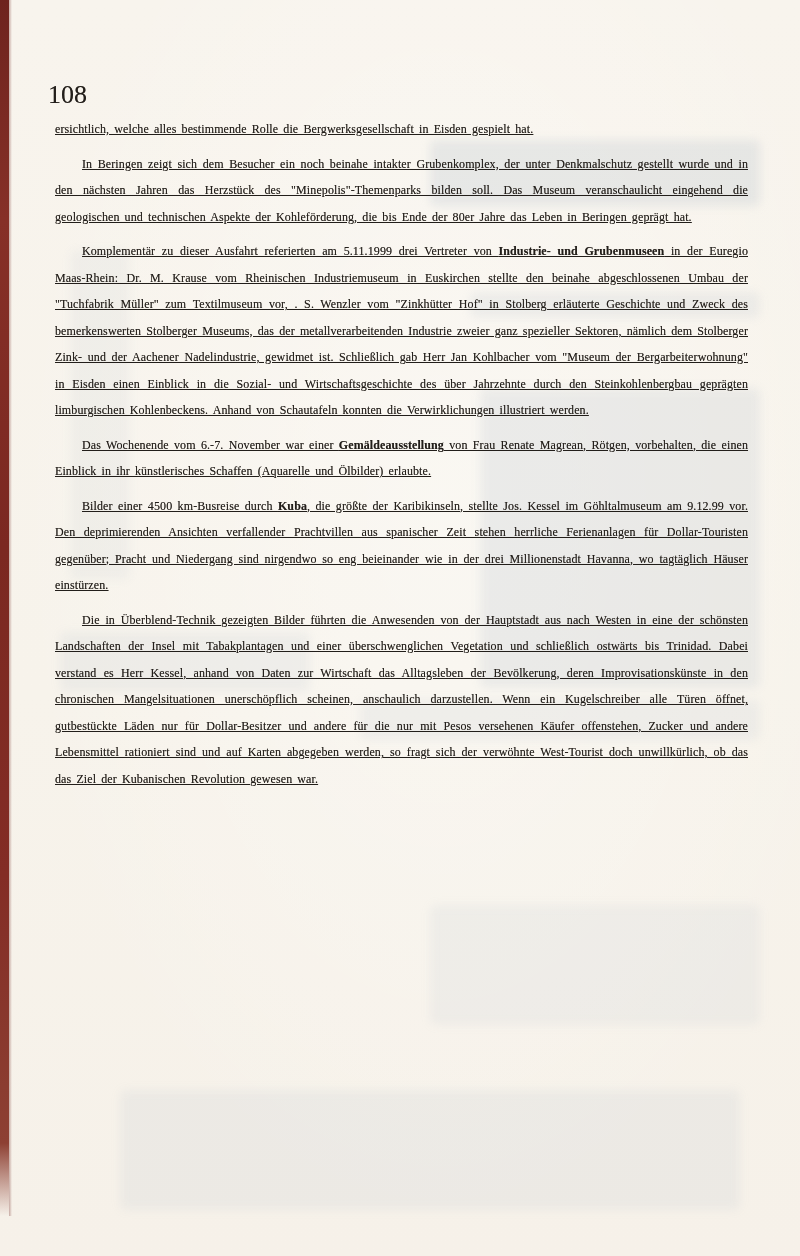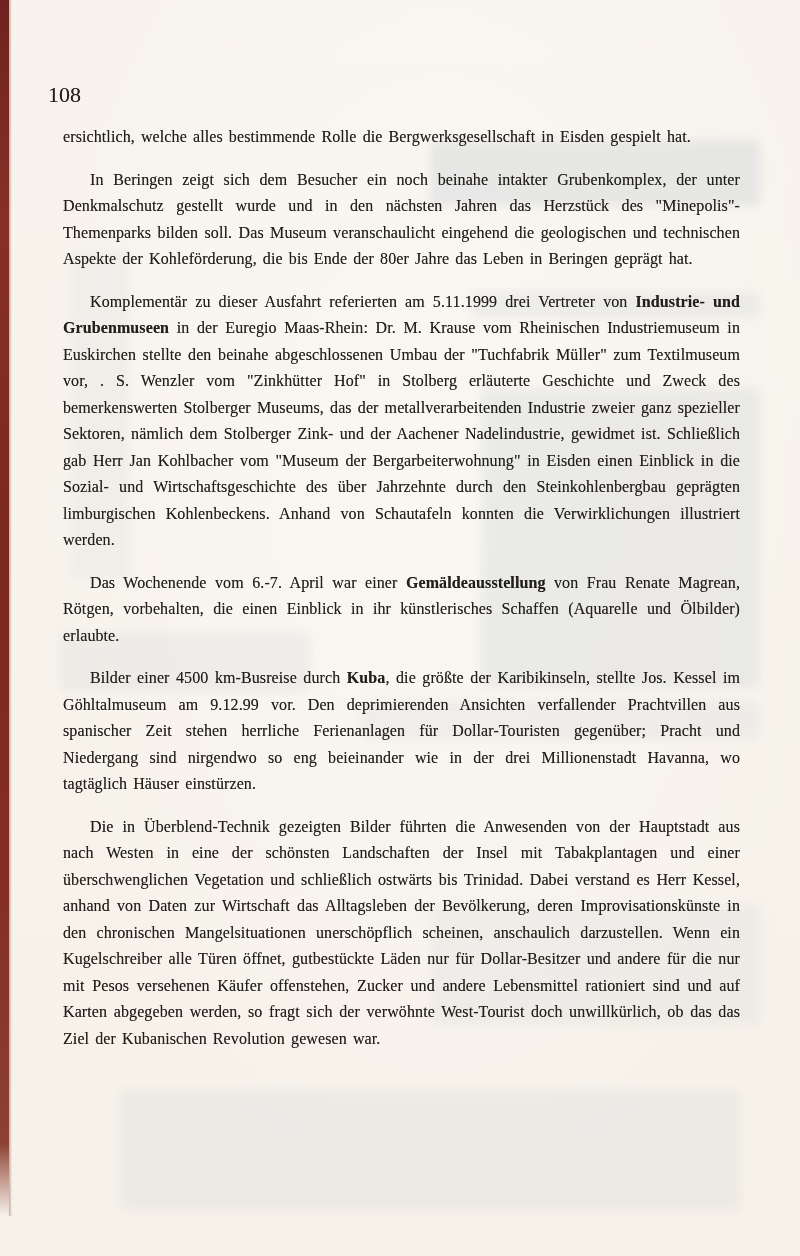--- a/index.html
+++ b/index.html
@@ -60,31 +60,32 @@
 
   .content {
     position: absolute;
     left: 47px;
     top: 82px;
     width: 709px;
     color: #221e1a;
     text-shadow: 0 0 0.5px rgba(40,32,25,0.55);
   }
   .page-number {
-    font-size: 22px;
+    font-size: 26px;
     line-height: 26px;
     margin: 0 0 7px 1px;
   }
   .body-text p {
-    margin: 16px;
-    font-size: 16px;
+    margin: 8px;
+    font-size: 12px;
     line-height: 26.5px;
     text-align: justify;
     word-spacing: 2px;
     letter-spacing: 0.1px;
+    text-decoration: underline;
   }
   .body-text p.indent { text-indent: 27px; }
   .body-text p.indent-sm { text-indent: 13px; }
   .b { font-weight: bold; }
 </style>
 </head>
 <body>
 
 <div class="scan-page">
 
@@ -103,21 +104,21 @@
     <div class="page-number">108</div>
 
     <div class="body-text">
 
       <p><span>ersichtlich, welche alles bestimmende Rolle die Bergwerksgesellschaft in Eisden gespielt hat.</span></p>
 
       <p class="indent"><span>In Beringen zeigt sich dem Besucher ein noch beinahe intakter Grubenkomplex, der unter Denkmalschutz gestellt wurde und in den nächsten Jahren das Herzstück des "Minepolis"-Themenparks bilden soll. Das Museum veranschaulicht eingehend die geologischen und technischen Aspekte der Kohleförderung, die bis Ende der 80er Jahre das Leben in Beringen geprägt hat.</span></p>
 
       <p class="indent"><span>Komplementär zu dieser Ausfahrt referierten am 5.11.1999 drei Vertreter von </span><span class="b">Industrie- und Grubenmuseen</span><span> in der Euregio Maas-Rhein: Dr. M. Krause vom Rheinischen Industriemuseum in Euskirchen stellte den beinahe abgeschlossenen Umbau der "Tuchfabrik Müller" zum Textilmuseum vor, . S. Wenzler vom "Zinkhütter Hof" in Stolberg erläuterte Geschichte und Zweck des bemerkenswerten Stolberger Museums, das der metallverarbeitenden Industrie zweier ganz spezieller Sektoren, nämlich dem Stolberger Zink- und der Aachener Nadelindustrie, gewidmet ist. Schließlich gab Herr Jan Kohlbacher vom "Museum der Bergarbeiterwohnung" in Eisden einen Einblick in die Sozial- und Wirtschaftsgeschichte des über Jahrzehnte durch den Steinkohlenbergbau geprägten limburgischen Kohlenbeckens. Anhand von Schautafeln konnten die Verwirklichungen illustriert werden.</span></p>
 
-      <p class="indent"><span>Das Wochenende vom 6.-7. April war einer </span><span class="b">Gemäldeausstellung</span><span> von Frau Renate Magrean, Rötgen, vorbehalten, die einen Einblick in ihr künstlerisches Schaffen (Aquarelle und Ölbilder) erlaubte.</span></p>
+      <p class="indent"><span>Das Wochenende vom 6.-7. November war einer </span><span class="b">Gemäldeausstellung</span><span> von Frau Renate Magrean, Rötgen, vorbehalten, die einen Einblick in ihr künstlerisches Schaffen (Aquarelle und Ölbilder) erlaubte.</span></p>
 
       <p class="indent"><span>Bilder einer 4500 km-Busreise durch </span><span class="b">Kuba</span><span>, die größte der Karibikinseln, stellte Jos. Kessel im Göhltalmuseum am 9.12.99 vor. Den deprimierenden Ansichten verfallender Prachtvillen aus spanischer Zeit stehen herrliche Ferienanlagen für Dollar-Touristen gegenüber; Pracht und Niedergang sind nirgendwo so eng beieinander wie in der drei Millionenstadt Havanna, wo tagtäglich Häuser einstürzen.</span></p>
 
       <p class="indent"><span>Die in Überblend-Technik gezeigten Bilder führten die Anwesenden von der Hauptstadt aus nach Westen in eine der schönsten Landschaften der Insel mit Tabakplantagen und einer überschwenglichen Vegetation und schließlich ostwärts bis Trinidad. Dabei verstand es Herr Kessel, anhand von Daten zur Wirtschaft das Alltagsleben der Bevölkerung, deren Improvisationskünste in den chronischen Mangelsituationen unerschöpflich scheinen, anschaulich darzustellen. Wenn ein Kugelschreiber alle Türen öffnet, gutbestückte Läden nur für Dollar-Besitzer und andere für die nur mit Pesos versehenen Käufer offenstehen, Zucker und andere Lebensmittel rationiert sind und auf Karten abgegeben werden, so fragt sich der verwöhnte West-Tourist doch unwillkürlich, ob das das Ziel der Kubanischen Revolution gewesen war.</span></p>
 
 
     </div>
   </div>
 </div>
 

